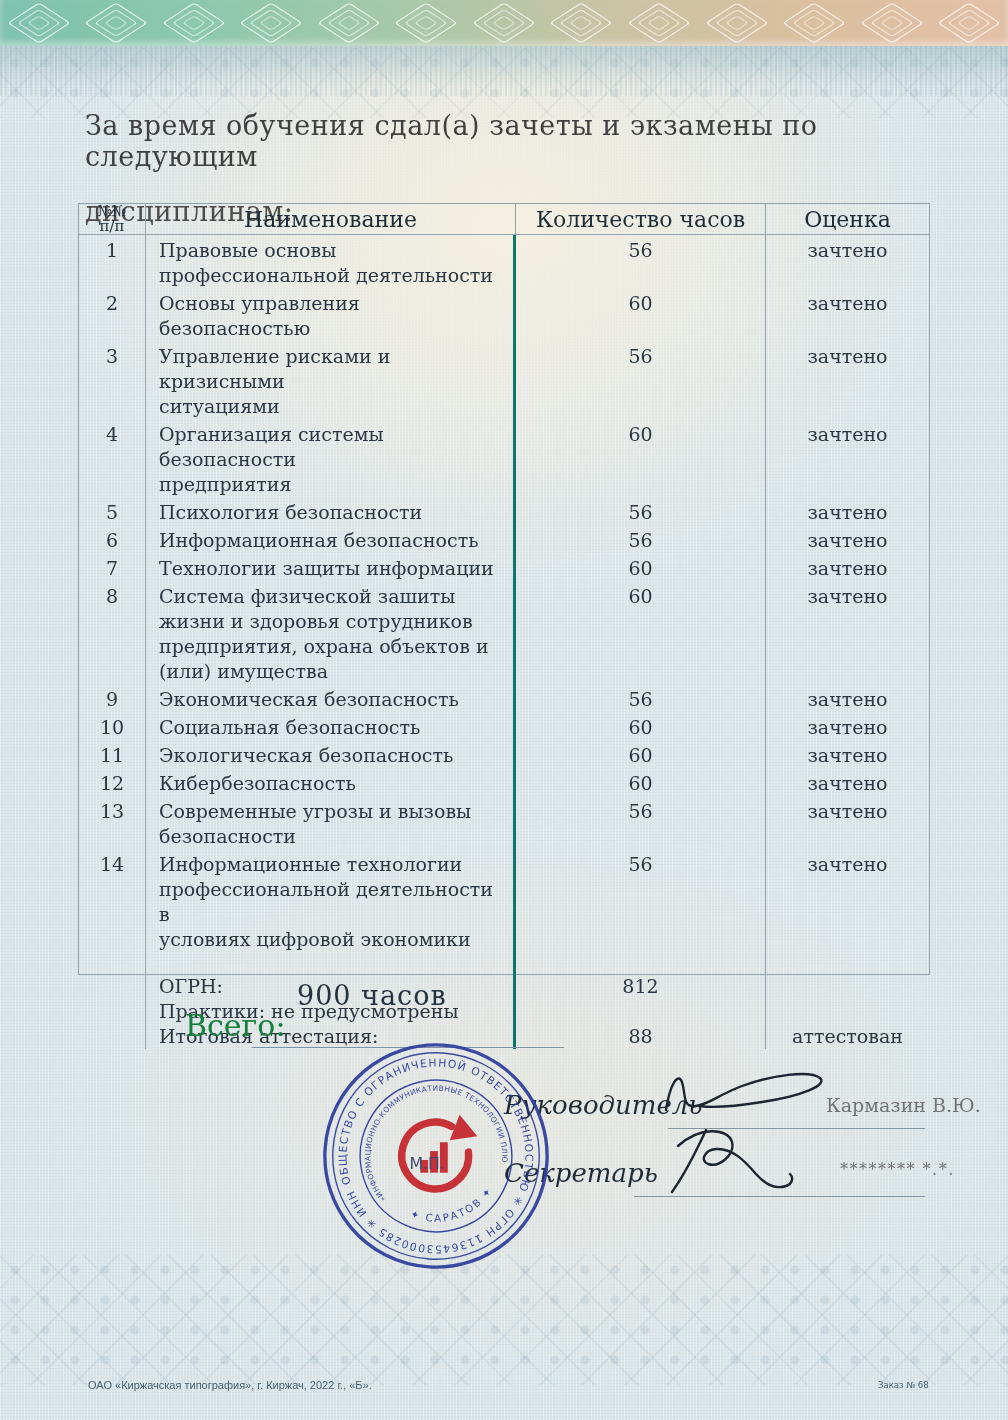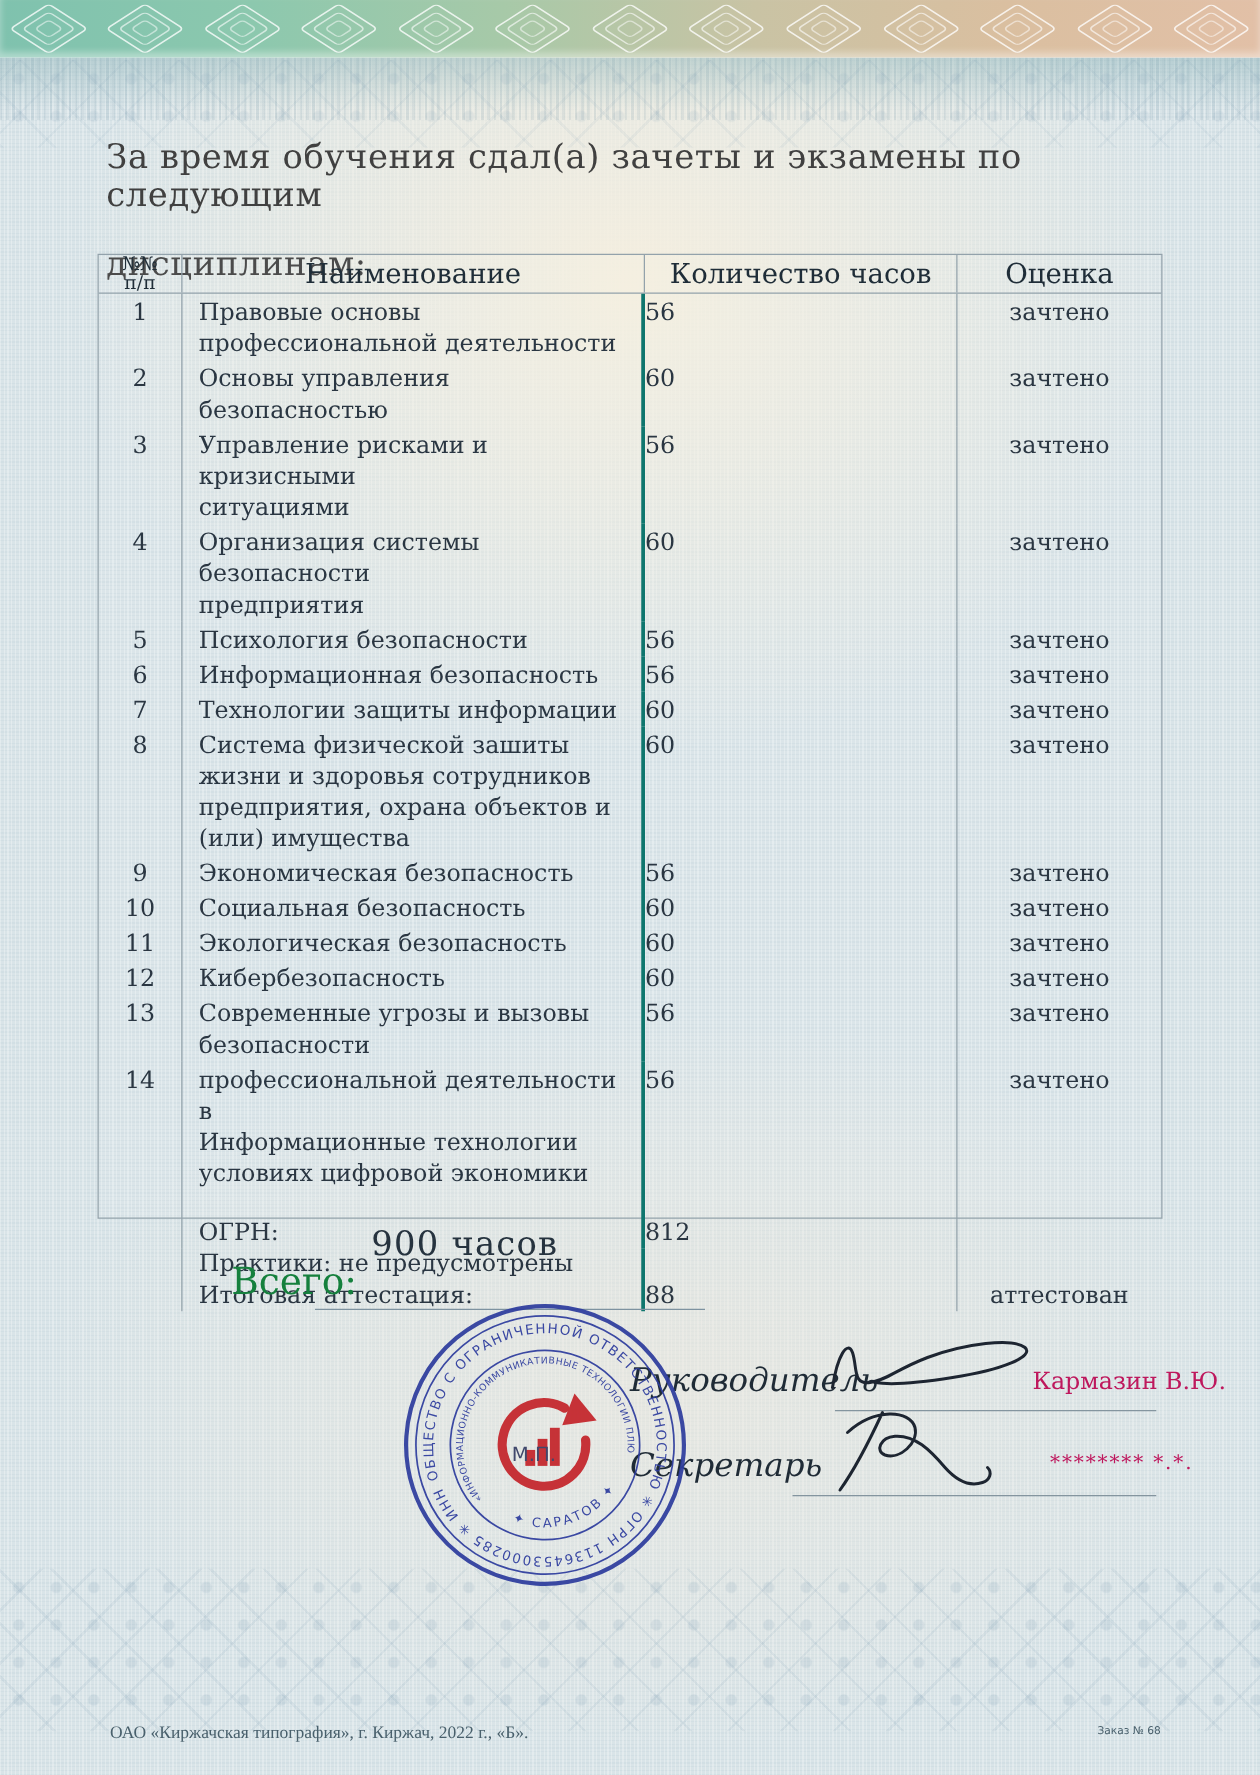--- a/index.html
+++ b/index.html
@@ -61,21 +61,21 @@
     border-bottom:1px solid #93a2ab; height:52px; align-items:center; color:#1f2d38; }
   .t-head > div { height:100%; display:flex; align-items:center; justify-content:center; box-sizing:border-box; }
   .h-num { font-size:15px; line-height:15px; text-align:center; flex-direction:column; border-right:1px solid #93a2ab; }
   .h-name,.h-hours { font-size:22px; border-right:1px solid #93a2ab; }
   .h-grade { font-size:22px; }
 
   .t-row { display:grid; grid-template-columns:67px 370px 250px 1fr; }
   .c { padding-top:3px; line-height:25px; font-size:19px; color:#2a3642; box-sizing:border-box; }
   .c.num   { text-align:center; border-right:1px solid #93a2ab; }
   .c.name  { padding-left:13px; padding-right:8px; border-right:3px solid #0f766e; }
-  .c.hours { border-right:1px solid #93a2ab; }
+  .c.hours { text-align:center; border-right:1px solid #93a2ab; }
   .c.grade { text-align:center; }
   .summary-rows .c { padding-top:0; }
   .summary-rows .t-row:first-child .c { padding-top:22px; }
   .t-fill { flex:1; display:grid; grid-template-columns:67px 370px 250px 1fr; }
   .t-fill > div { border-right:1px solid #93a2ab; }
   .t-fill > div:last-child { border-right:none; }
 
   
   .total-label { position:absolute; left:185px; top:1008px; font-size:30px; color:#15803d; }
   .total-line { position:absolute; left:252px; top:1047px; width:312px; border-bottom:1.4px solid #7d92a0; }
@@ -84,29 +84,29 @@
   
   .stamp { position:absolute; left:318px; top:1038px; width:236px; height:236px; z-index:5; opacity:.93; }
 
   
   .sig-label { position:absolute; font-style:italic; font-size:26px; color:#1f2b36; z-index:4; }
   .lbl-head { left:504px; top:1090px; }
   .lbl-sec  { left:504px; top:1158px; }
   .sig-line { position:absolute; border-bottom:1.2px solid #84959f; z-index:4; }
   .line-head { left:668px; top:1100px; width:257px; height:28px; }
   .line-sec  { left:634px; top:1168px; width:291px; height:28px; }
-  .sig-name { position:absolute; font-size:19px; color:#be185d; z-index:4; }
+  .sig-name { position:absolute; font-size:19px; color:#737373; z-index:4; }
   .name-head { left:826px; top:1094px; }
   .name-sec  { left:840px; top:1160px; letter-spacing:1.5px; font-size:16px; }
   .sig-svg { position:absolute; z-index:6; }
   .svg-head { left:652px; top:1062px; }
   .svg-sec  { left:660px; top:1116px; }
 
   
-  .footer-left  { position:absolute; left:88px;  top:1379px; font-size:14px; color:#49606c; font-family:Liberation Serif, serif; }
+  .footer-left  { position:absolute; left:88px;  top:1379px; font-size:11px; color:#49606c; font-family:Liberation Sans, sans-serif; }
   .footer-right { position:absolute; left:878px; top:1380px; font-size:8.5px; color:#49606c; font-family:"DejaVu Sans",sans-serif; }
 
   .stamp text { font-family:"DejaVu Sans", sans-serif; }
 </style>
 </head>
 <body>
 
 <div class="band">
   <span class="dia">
       <i class="d1"></i>
@@ -318,22 +318,22 @@
             <div>Современные угрозы и вызовы</div>
             <div>безопасности</div>
           </div>
           <div class="c hours">56</div>
           <div class="c grade">зачтено</div>
         </div>
 
         <div class="t-row">
           <div class="c num">14</div>
           <div class="c name">
+            <div>Информационные технологии</div>
             <div>профессиональной деятельности в</div>
-            <div>Информационные технологии</div>
             <div>условиях цифровой экономики</div>
           </div>
           <div class="c hours">56</div>
           <div class="c grade">зачтено</div>
         </div>
 
     </div>
 
     <div class="summary-rows">
 

